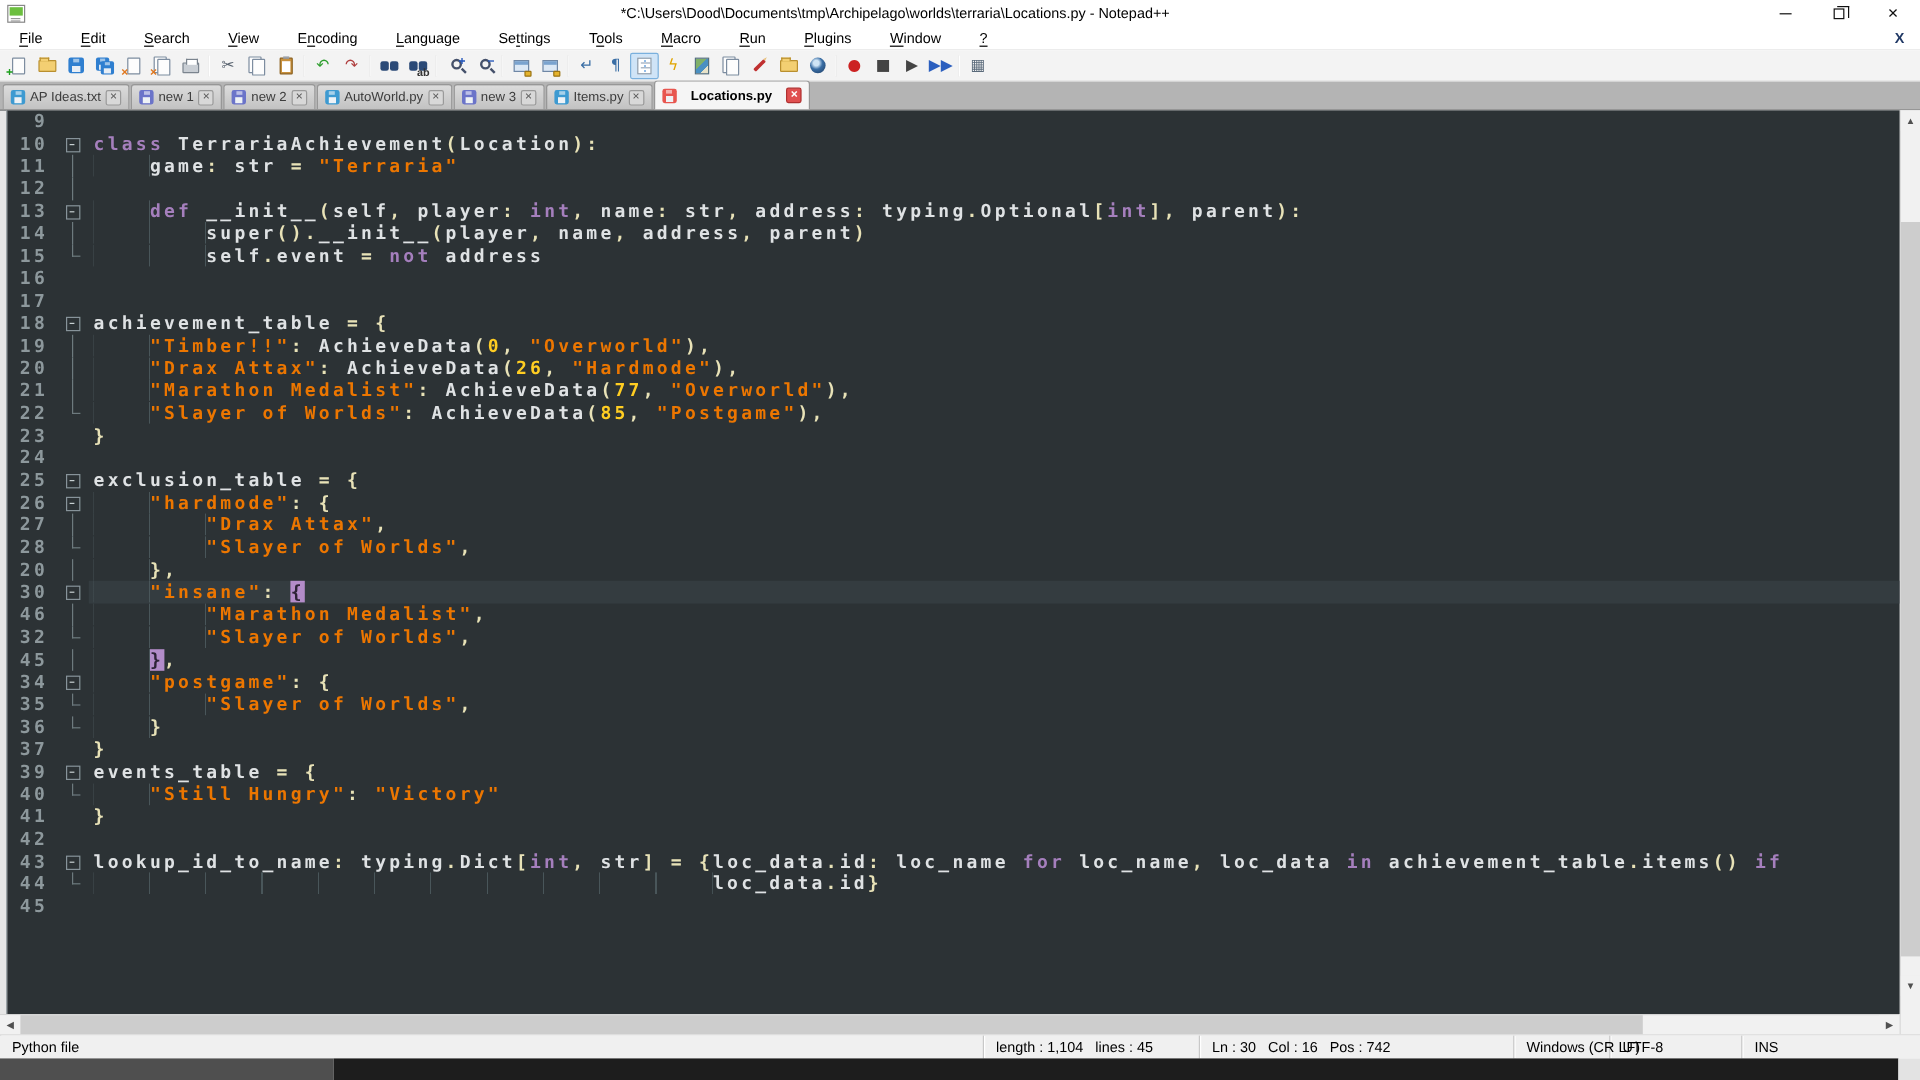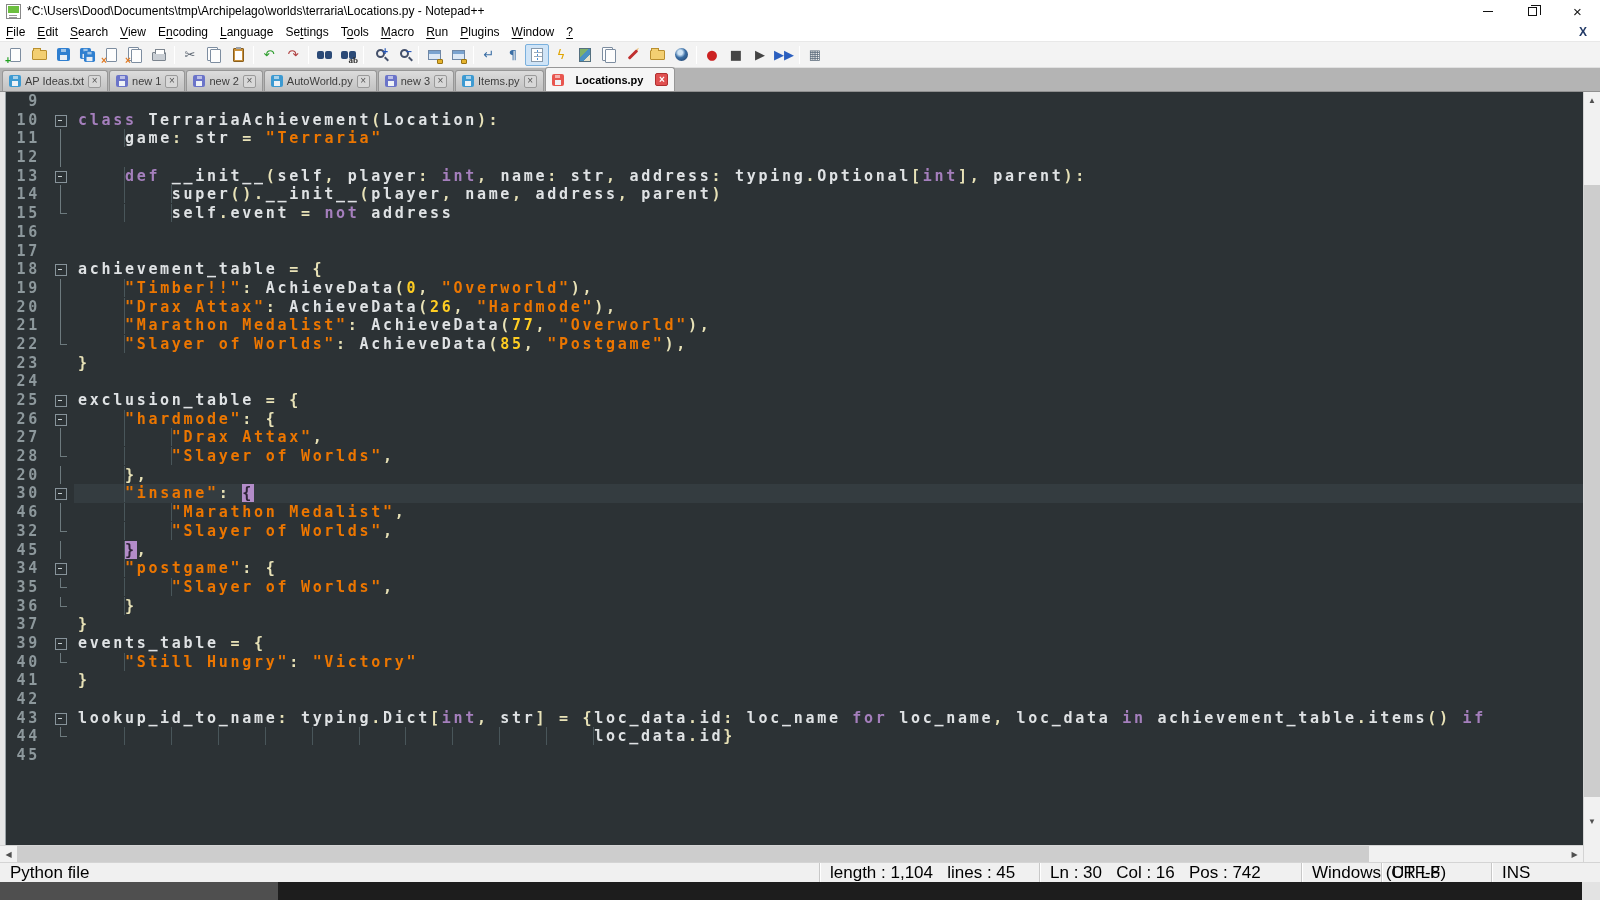--- a/index.html
+++ b/index.html
@@ -1,33 +1,33 @@
 <!DOCTYPE html>
 <html style="--bg: #2c3235; --curl: #343c40; --lnc: #8d989c; --kw: #a57fbd; --str: #ec7600; --num: #ffcd22; --op: #e8e2b7; --def: #dfe2e4; --bmbg: #b38cc9; --cw: 11.73px;"><head>
 <meta charset="utf-8">
 <style>
   * { box-sizing: border-box; margin:0; padding:0; }
   html,body { width:1600px; height:900px; overflow:hidden; font-family:"Liberation Sans", sans-serif; }
   #window { width:1600px; height:900px; display:flex; flex-direction:column; background:#fff; }
 
   
-  #titlebar { height:22px; background:#ffffff; display:flex; align-items:center; font-size:12px; color:#000; }
+  #titlebar { height:22px; background:#ffffff; display:flex; align-items:center; font-size:12px; color:#000;text-align:center; }
   #app-icon { width:15px; height:15px; margin:0 6px 0 6px; position:relative; background:#fff; border:1px solid #888; }
   #app-icon::before { content:""; position:absolute; left:1px; top:1px; right:1px; height:7px; background:#6cbf3f; }
   #app-icon::after { content:""; position:absolute; left:2px; bottom:2px; width:8px; height:1px; background:#999; box-shadow:0 2px 0 #999; }
   #title-text { flex:1; white-space:nowrap; overflow:hidden; }
   .wbtn { width:45px; height:22px; display:flex; align-items:center; justify-content:center; color:#111; }
   .wbtn .min { width:10px; height:1px; background:#111; }
   .wbtn .rst { width:9px; height:9px; border:1px solid #111; position:relative; background:#fff; }
   .wbtn .rst::before { content:""; position:absolute; left:2px; top:-3px; width:9px; height:9px; border:1px solid #111; border-bottom:none; border-left:none; }
   .wbtn.close { font-size:15px; }
 
   
   #menubar { height:20px; background:#ffffff; display:flex; align-items:center; font-size:12px; color:#000; border-bottom:1px solid #e8e8e8; }
-  .mi { padding:2px 6px; cursor:default; }
+  .mi { padding:2px 16px; cursor:default; }
   .mi u { text-underline-offset:2px; }
   #menu-close { margin-left:auto; margin-right:8px; width:18px; text-align:center; color:#223a66; font-weight:bold; font-size:12px; }
 
   
   #toolbar { height:26px; background:#f3f3f3; display:flex; align-items:center; padding-left:3px; border-bottom:1px solid #e0e0e0; }
   .tbi { width:24px; height:22px; display:flex; align-items:center; justify-content:center; position:relative; border-radius:2px; }
   .tbi.pressed { background:#cfe4f7; border:1px solid #7ab0dd; }
   .tsep { width:1px; height:18px; background:#c9c9c9; border-right:1px solid #fff; margin:0 3px; }
   .i-g { font-size:13px; line-height:1; font-family:"DejaVu Sans", sans-serif; }
   .i-doc { width:11px; height:14px; background:#fdfdfd; border:1px solid #7d8da0; border-radius:1px; display:block; }
@@ -39,21 +39,21 @@
   .i-flop::before { content:""; position:absolute; left:3px; bottom:1px; width:7px; height:5px; background:#e8eef5; }
   .i-flop::after { content:""; position:absolute; left:4px; top:1px; width:5px; height:3px; background:#9fc4e8; }
   .i-flop2a { position:absolute; left:4px; top:3px; transform:scale(.85); } .i-flop2b { position:absolute; left:8px; top:6px; transform:scale(.85); }
   .i-print { width:14px; height:9px; background:#c9ced4; border:1px solid #7b848e; border-radius:1px; position:relative; display:block; margin-top:4px; }
   .i-print::before { content:""; position:absolute; left:2px; top:-4px; width:8px; height:4px; background:#fff; border:1px solid #7b848e; border-bottom:none; }
   .i-clip { width:11px; height:14px; background:#c9913d; border:1px solid #8a5f1d; border-radius:1px; position:relative; display:block; }
   .i-clip::before { content:""; position:absolute; left:1px; top:2px; width:7px; height:9px; background:#fff; }
   .i-clip::after { content:""; position:absolute; left:2px; top:-2px; width:5px; height:2px; background:#9aa0a8; }
   .i-bnwrap { display:flex; gap:1px; align-items:center; }
   .i-bn { width:7px; height:8px; background:#2b4a77; border-radius:2px; display:block; }
-  .i-ab { position:absolute; right:2px; bottom:1px; font-size:9px; font-weight:bold; color:#333;font-family:Liberation Serif, serif; }
+  .i-ab { position:absolute; right:2px; bottom:1px; font-size:9px; font-weight:bold; color:#333; }
   .i-mag { width:9px; height:9px; border:2px solid #44506a; border-radius:50%; position:relative; display:block; margin:-2px -2px 0 0; }
   .i-mag::after { content:""; position:absolute; left:6px; top:7px; width:5px; height:2px; background:#44506a; transform:rotate(45deg); }
   .i-magsign { position:absolute; right:3px; top:2px; font-size:10px; font-weight:bold; color:#2255bb; }
   .i-win { width:13px; height:10px; background:#dce8f5; border:1px solid #6f87a5; display:block; position:relative; }
   .i-win::before { content:""; position:absolute; left:0; top:0; right:0; height:3px; background:#7aa3cf; }
   .i-lock { position:absolute; right:3px; bottom:2px; width:6px; height:5px; background:#e5b32d; border:1px solid #9a7414; border-radius:1px; }
   .i-guide { width:12px; height:14px; background:#fff; border:1px solid #8899aa; display:block; position:relative; }
   .i-guide::before { content:""; position:absolute; left:5px; top:1px; bottom:1px; width:1px; background:repeating-linear-gradient(#4a90d9 0 2px, transparent 2px 4px); }
   .i-guide::after { content:""; position:absolute; left:2px; top:3px; width:8px; height:1px; background:#9ab; box-shadow:0 4px 0 #9ab; }
   .i-map { width:12px; height:14px; border:1px solid #55707f; display:block; background:linear-gradient(135deg,#7fb069 0 40%, #4a90c2 40% 70%, #e8e3c9 70%); }
@@ -97,23 +97,23 @@
   
   #vscroll { width:17px; flex:0 0 auto; display:flex; flex-direction:column; background:#f1f1f1; border-left:1px solid #d4d4d4; }
   .sbtn { height:17px; display:flex; align-items:center; justify-content:center; color:#505050; font-size:8px; background:#f1f1f1; flex:0 0 auto; }
   #vthumb { margin-top:76px; height:612px; background:#cdcdcd; }
   #vcorner { height:17px; background:#f1f1f1; flex:0 0 auto; margin-top:auto; }
   #hscroll { height:17px; display:flex; background:#f1f1f1; border-top:1px solid #d4d4d4; flex:0 0 auto; }
   .sbtn.h { width:17px; height:100%; }
   #hthumb { width:1352px; background:#cdcdcd; }
 
   
-  #statusbar { height:20px; background:#f0f0f0; display:flex; font-size:17px; color:#000; border-top:1px solid #d4d4d4; align-items:center; }
+  #statusbar { height:20px; background:#f0f0f0; display:flex; font-size:12px; color:#000; border-top:1px solid #d4d4d4; align-items:center; }
   .scell { white-space:pre; padding-left:10px; border-right:1px solid #c8c8c8; box-shadow:1px 0 0 #fff; height:100%; display:flex; align-items:center; }
-  #sc1 { width:820px; } #sc2 { width:220px; } #sc3 { width:262px; } #sc4 { width:80px; } #sc5 { width:110px; } #sc6 { flex:1; border-right:none; }
+  #sc1 { width:820px; } #sc2 { width:180px; } #sc3 { width:262px; } #sc4 { width:80px; } #sc5 { width:110px; } #sc6 { flex:1; border-right:none; }
 
   
   #bottomstrip { height:18px; display:flex; }
   #bs-left { width:278px; background:#4f4f4f; }
   #bs-mid { flex:1; background:#1d1d1d; }
   #bs-right { width:18px; background:#e3e3e3; }
 </style>
 </head>
 <body>
 

